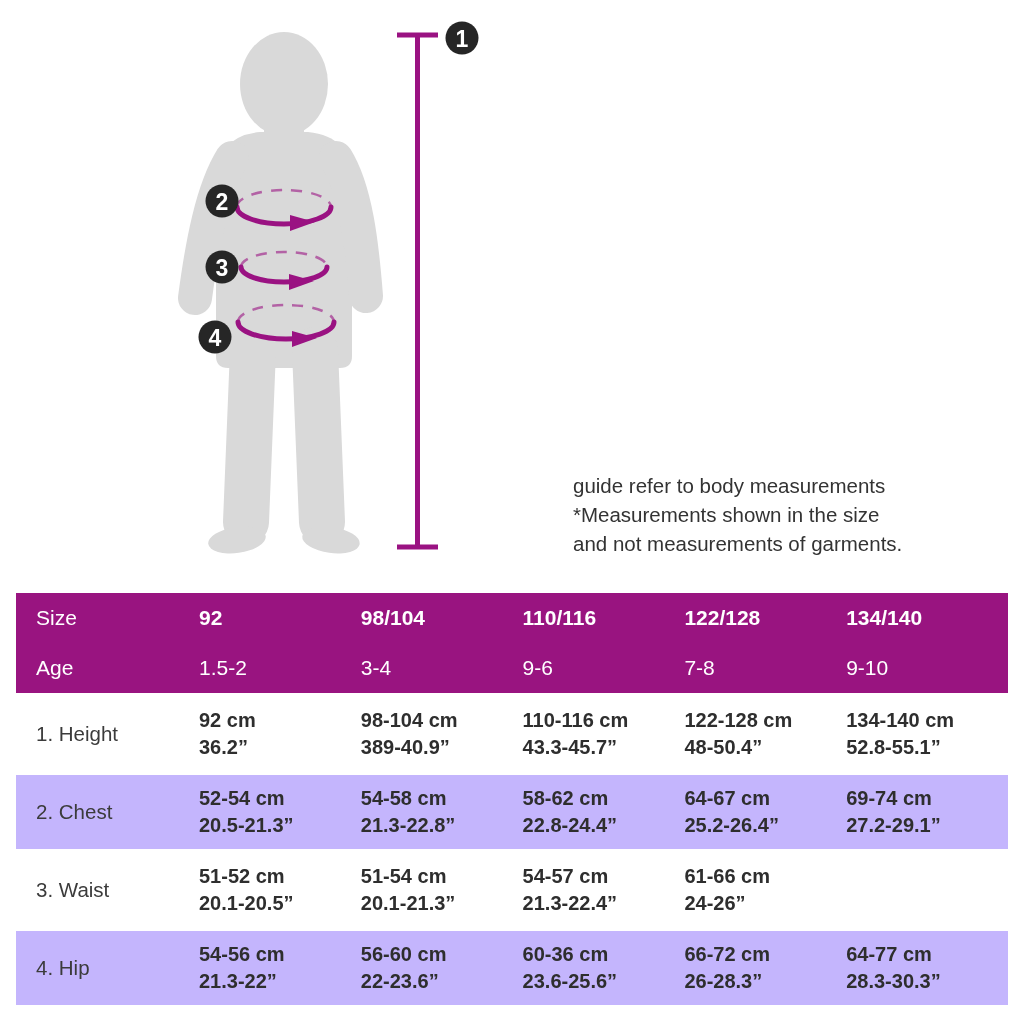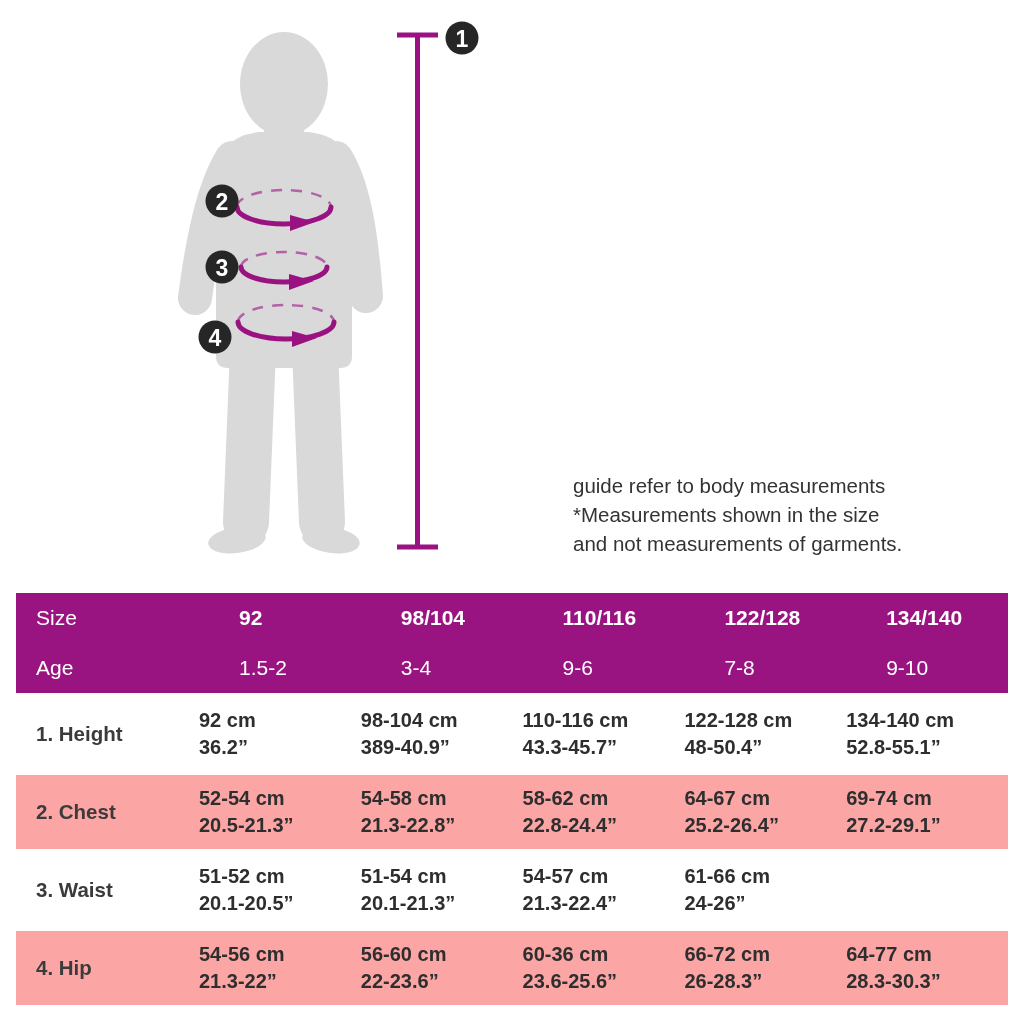--- a/index.html
+++ b/index.html
@@ -12,27 +12,27 @@
   
   .note{
     position:absolute;left:573px;top:471px;width:380px;
     font-size:20.5px;line-height:29px;color:#333333;
   }
   
   .size-table{position:absolute;left:16px;top:593px;width:992px;color:#2e2e2e;}
   .grid-row{display:grid;grid-template-columns:183px repeat(5,1fr);align-items:center;}
   .thead{background:#991480;color:#ffffff;height:100px;margin-bottom:4px;
          display:flex;flex-direction:column;justify-content:center;}
-  .hrow{height:50px;gap:40px;}
+  .hrow{height:50px;}
   .hcell{font-size:21px;}
   .hcell.hlabel{padding-left:20px;}
   .hcell.bold{font-weight:bold;}
   .trow{height:74px;margin-bottom:4px;}
-  .trow.striped{background:#fca5a5;}
-  .rowlabel{padding-left:20px;font-size:20.5px;color:#3b3b3b;font-weight:bold;}
+  .trow.striped{background:#c4b5fd;}
+  .rowlabel{padding-left:20px;font-size:20.5px;color:#3b3b3b;}
   .valcell{font-weight:bold;font-size:20px;line-height:27px;}
 </style>
 </head>
 <body>
 
 <div class="canvas">
 
   <svg class="figure-svg" width="1024" height="580" viewBox="0 0 1024 580">
 
     <g fill="#d9d9d9">

